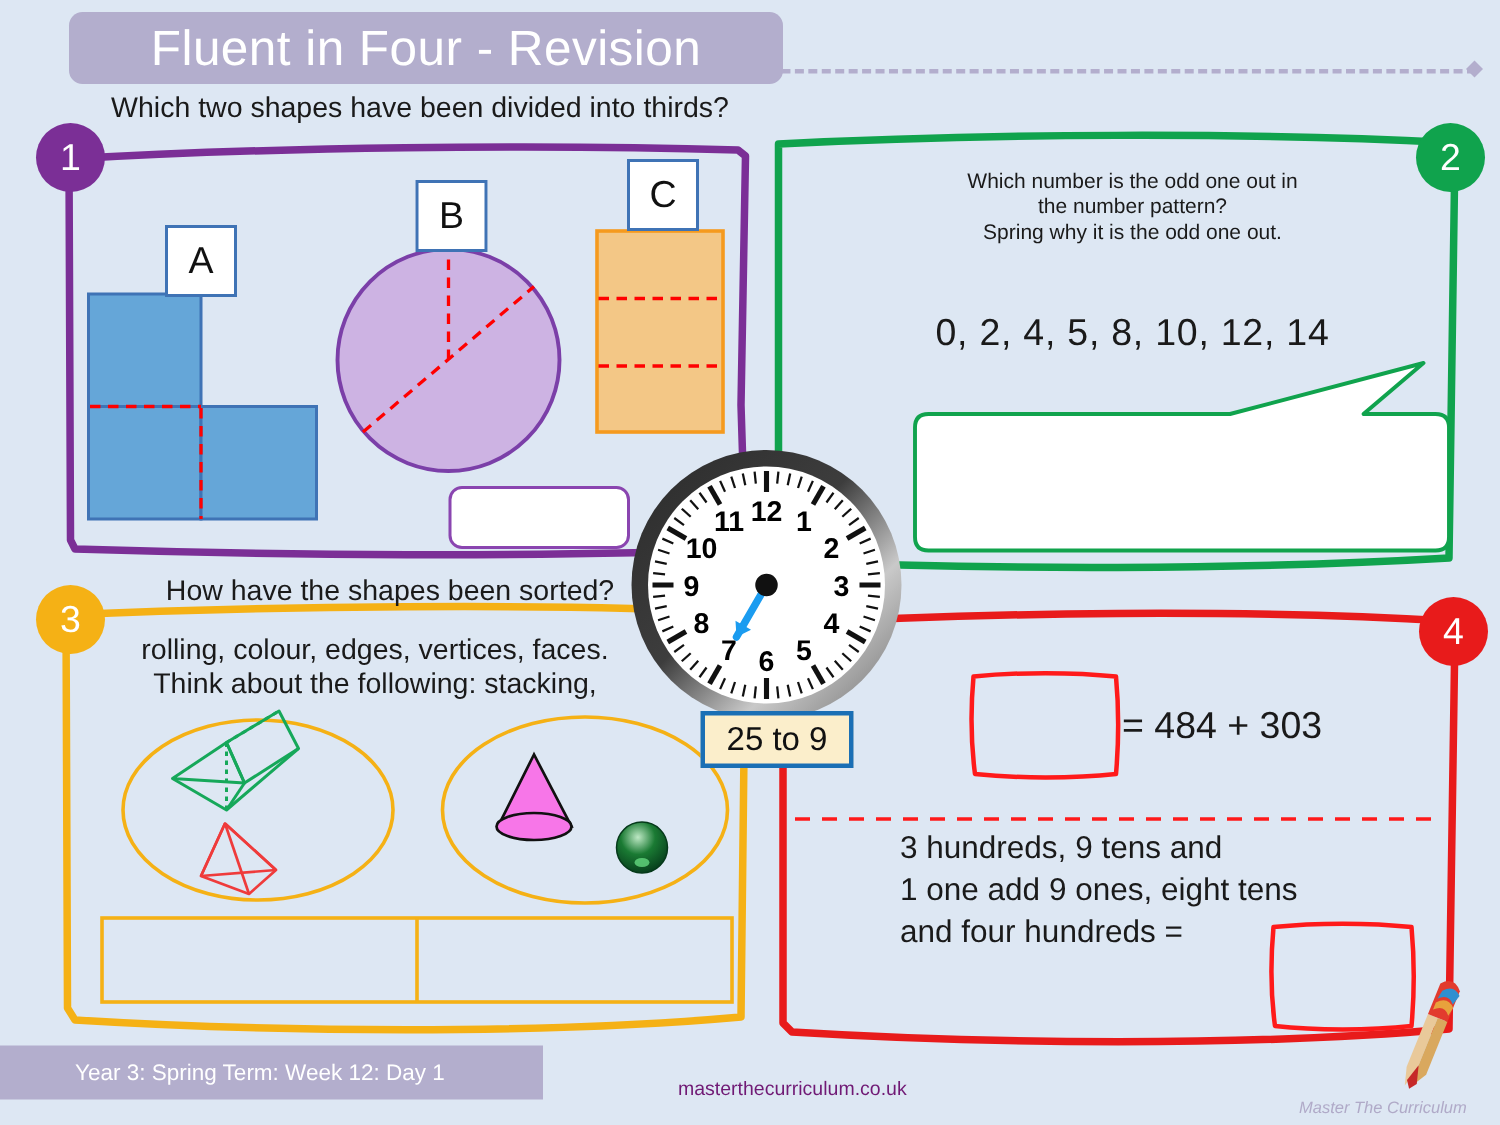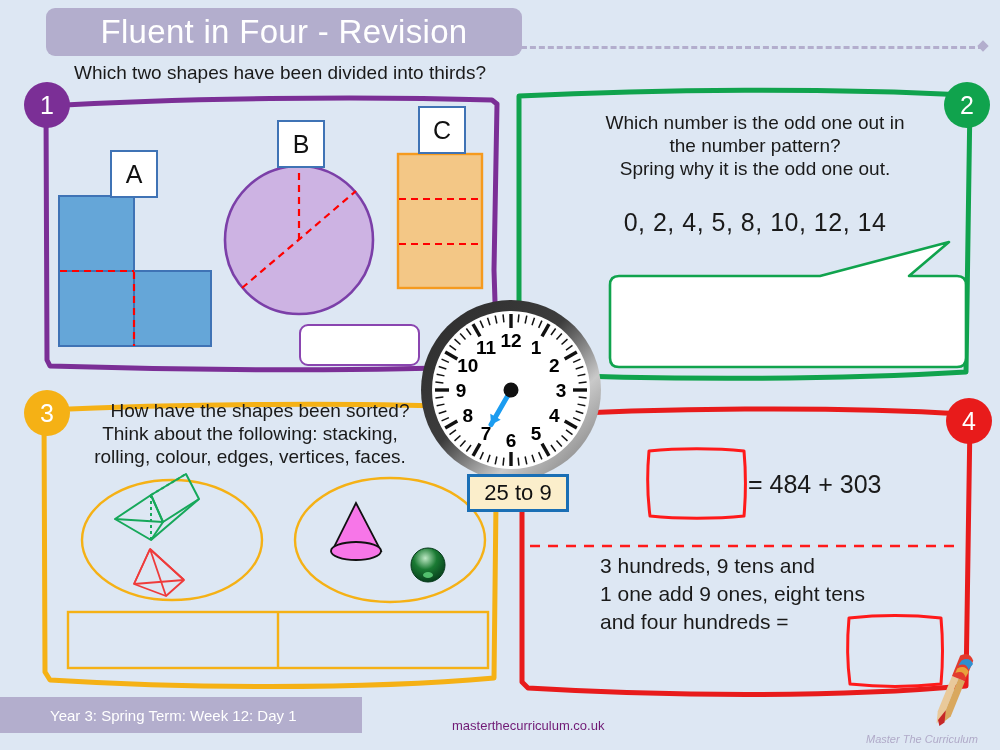--- a/index.html
+++ b/index.html
@@ -28,21 +28,21 @@
   .title-dot{
     position:absolute;left:979px;top:42px;width:8px;height:8px;
     background:#b3aecd;transform:rotate(45deg);
   }
 
   
   .q-head{
     position:absolute;font-size:19px;color:#1a1a1a;text-align:center;line-height:1.16;
   }
   #q1-head{left:50px;top:62px;width:460px;}
-  #q3-head{left:50px;top:384px;width:420px;margin-top:16px;}
+  #q3-head{left:50px;top:384px;width:420px;}
 
   
   .frame{position:absolute;left:0;top:0;width:1000px;height:750px;pointer-events:none;}
 
   
   .badge{
     position:absolute;width:46px;height:46px;border-radius:50%;
     display:flex;align-items:center;justify-content:center;
     color:#fff;font-size:25px;line-height:1;
   }
@@ -62,21 +62,21 @@
   #tag-c{left:418px;top:106px;}
 
   .ans-box-purple{
     position:absolute;left:299px;top:324px;width:117px;height:38px;
     background:#fff;border:2px solid #8a45b0;border-radius:9px;
   }
 
   
   .q2-text{
     position:absolute;left:545px;top:112px;width:420px;
-    text-align:center;font-size:19px;line-height:1.2;
+    text-align:center;font-size:14px;line-height:1.2;
   }
   .q2-seq{
     position:absolute;left:545px;top:208px;width:420px;
     text-align:center;font-size:25px;letter-spacing:.5px;
   }
 
   
   .q3-sub{
     position:absolute;left:60px;top:422px;width:380px;
     text-align:center;font-size:19px;line-height:1.22;
@@ -187,22 +187,22 @@
   <div class="q2-seq">0,  2,  4,  5,  8,  10,  12,  14</div>
 
   <svg class="frame" viewBox="0 0 1000 750">
     <path d="M619 276 q-9 0 -9 9 l0 73 q0 9 9 9 l338 0 q9 0 9 -9 l0 -73 q0 -9 -9 -9
              l-48 0 l40 -34 l-129 34 Z" fill="#ffffff" stroke="#10a34d" stroke-width="2.6" stroke-linejoin="round"></path>
   </svg>
   <div style="position:absolute;left:612px;top:276px;width:356px;height:92px;"></div>
 
   <div class="q-head" id="q3-head">How have the shapes been sorted?</div>
   <div class="q3-sub">
+    <div>rolling, colour, edges, vertices, faces.</div>
     <div>Think about the following: stacking,</div>
-    <div>rolling, colour, edges, vertices, faces.</div>
   </div>
 
   <svg class="frame" viewBox="0 0 1000 750">
 
     <ellipse cx="172" cy="540" rx="90" ry="60" fill="none" stroke="#f5b115" stroke-width="2.4"></ellipse>
 
     <ellipse cx="390" cy="540" rx="95" ry="62" fill="none" stroke="#f5b115" stroke-width="2.4"></ellipse>
 
     <g stroke="#16a85a" fill="none" stroke-width="2" stroke-linejoin="round">
       <path d="M115 519 L151 495 L163 522 Z"></path>

